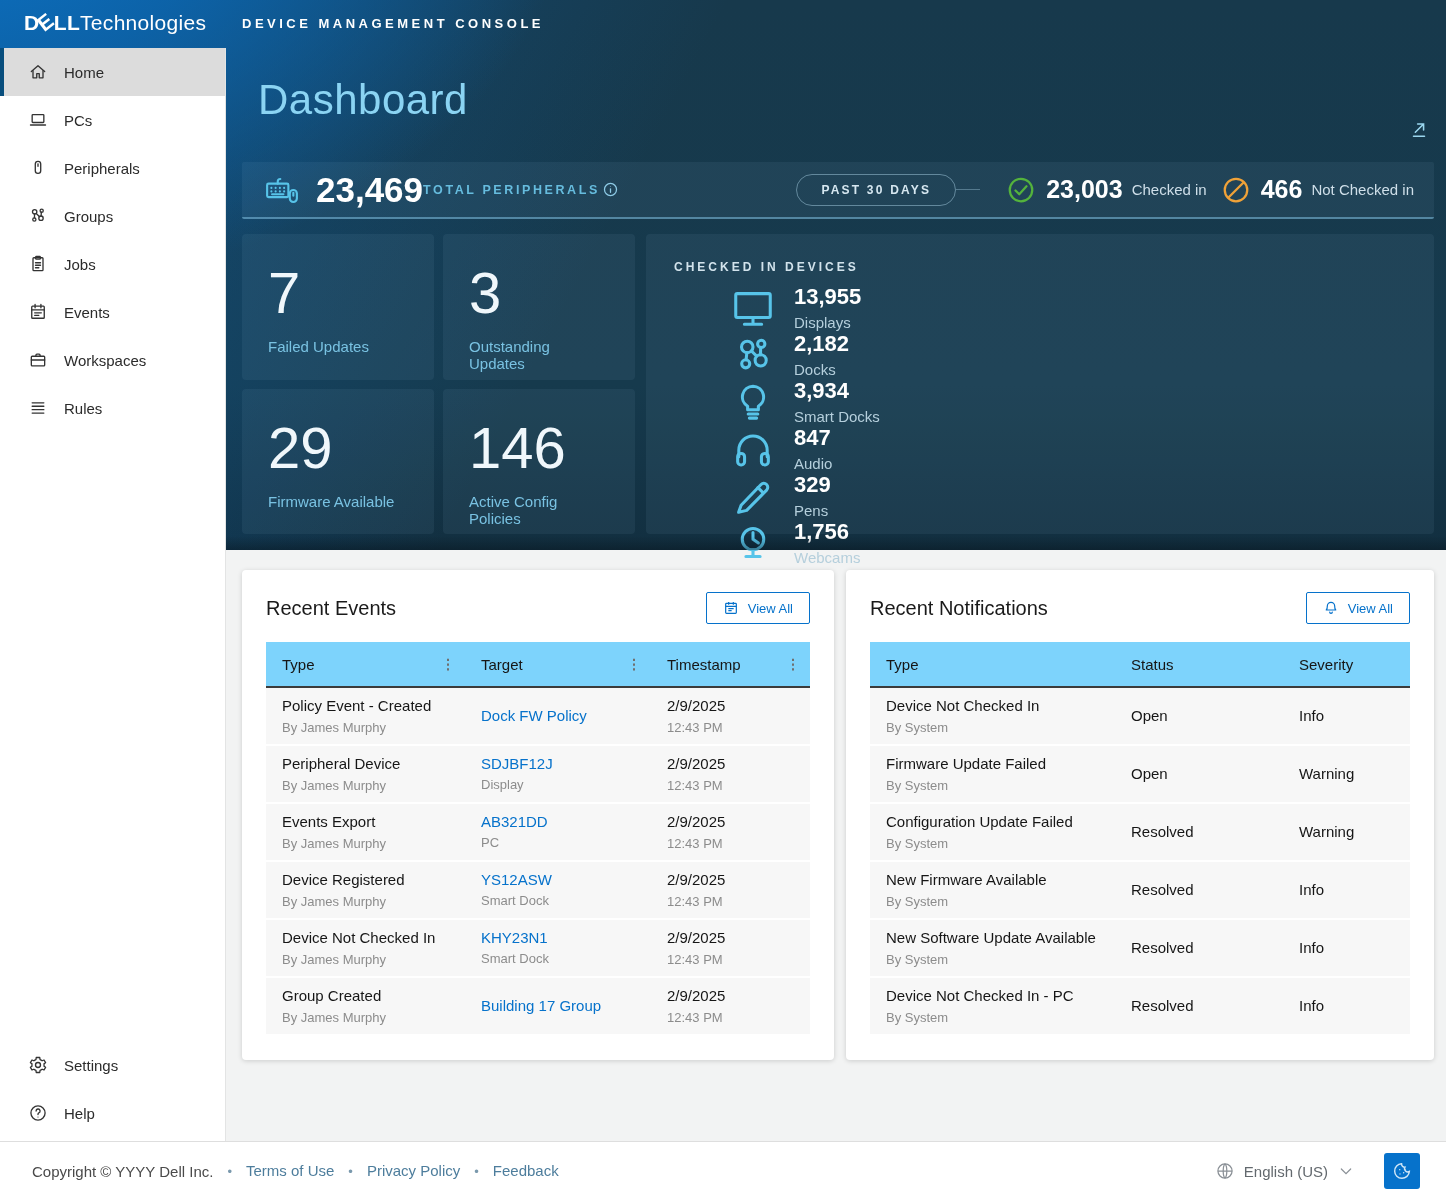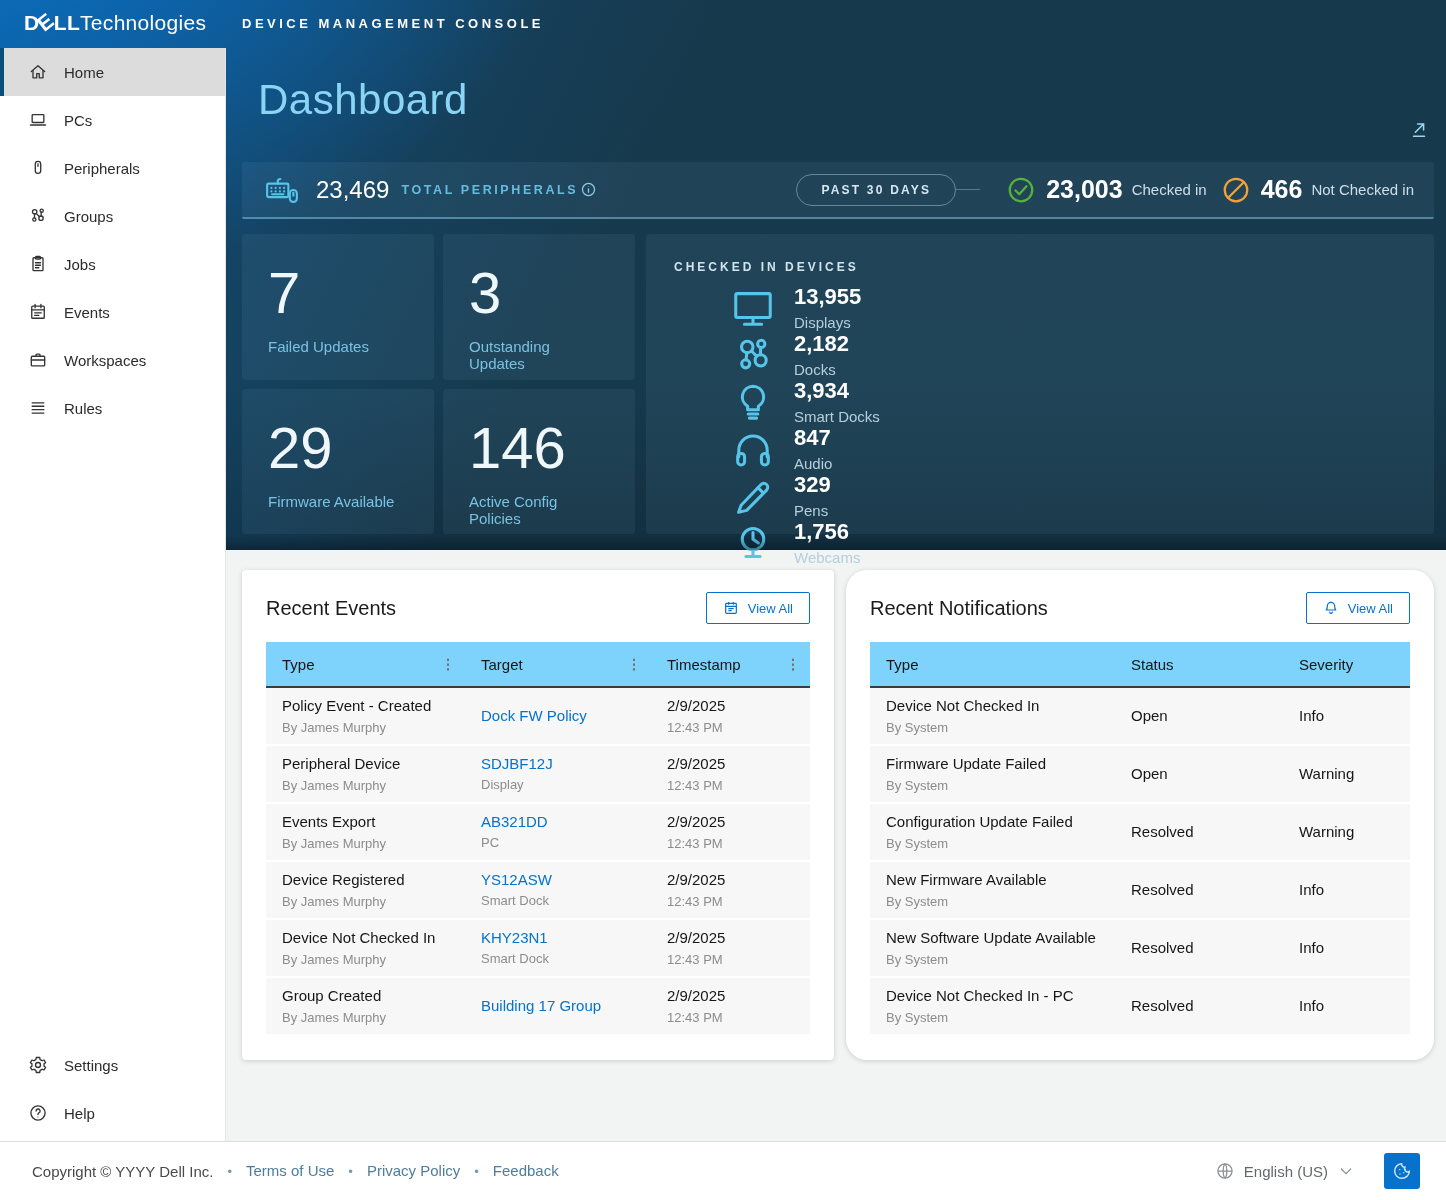--- a/index.html
+++ b/index.html
@@ -32,21 +32,21 @@
     color:#8bd4f3;letter-spacing:.5px;}
   .expand-btn{position:absolute;top:118px;right:16px;width:22px;height:22px;color:#9bd7ef;cursor:pointer;}
   .expand-btn svg{width:22px;height:22px;}
 
   
   .statsbar{position:absolute;top:162px;left:242px;width:1192px;height:57px;box-sizing:border-box;
     background:rgba(173,214,235,.07);border-bottom:2px solid rgba(125,190,222,.55);
     display:flex;align-items:center;padding:0 20px;border-radius:2px;}
   .kbd-icon{width:40px;height:34px;color:#57c4e9;margin-right:14px;}
   .kbd-icon svg{width:40px;height:34px;}
-  .total-val{font-size:24px;font-weight:400;color:#fff;margin-right:12px;}
+  .total-val{font-size:35px;font-weight:700;color:#fff;}
   .total-lab{font-size:12.5px;font-weight:700;letter-spacing:2.6px;color:#66bcde;}
   .info-ic{width:17px;height:17px;color:#8ecbe6;margin-left:2px;cursor:pointer;}
   .info-ic svg{width:17px;height:17px;}
   .stats-right{margin-left:auto;display:flex;align-items:center;}
   .pill{border:1px solid rgba(165,205,225,.5);border-radius:18px;padding:8px 24px;font-size:12px;
     letter-spacing:2.2px;color:#d6e7f0;font-weight:700;cursor:pointer;white-space:nowrap;}
   .connector{width:24px;height:1px;background:rgba(165,205,225,.4);margin:0 12px 0 0;}
   .st-ic{width:30px;height:30px;margin:0 10px 0 14px;}
   .st-ic svg{width:30px;height:30px;}
   .st-green{color:#54b33c;}
@@ -78,21 +78,21 @@
     font-size:15px;color:#2b2b2b;box-sizing:border-box;}
   .side-item.active{background:#dcdcdc;border-left:4px solid #084e7d;padding-left:24px;}
   .side-icon{width:20px;height:20px;color:#333;flex:none;}
   .side-icon svg{width:20px;height:20px;}
   .side-bottom{margin-top:auto;padding-bottom:4px;}
 
   
   .card{position:absolute;top:570px;background:#fff;border-radius:4px;box-sizing:border-box;
     box-shadow:0 1px 5px rgba(0,0,0,.16);padding:22px 24px;height:490px;}
   .card-events{left:242px;width:592px;}
-  .card-notifs{left:846px;width:588px;border-radius:21px;}
+  .card-notifs{left:846px;width:588px;}
   .card-head{display:flex;align-items:center;justify-content:space-between;margin-bottom:18px;}
   .card-head h2{margin:0;font-size:20px;font-weight:400;color:#1a1a1a;}
   .view-all{display:flex;align-items:center;gap:9px;border:1px solid #0672cb;background:#fff;color:#0672cb;
     font-size:13px;font-family:inherit;padding:7px 16px;border-radius:2px;cursor:pointer;}
   .view-all .vicon{width:16px;height:16px;}
   .view-all .vicon svg{width:16px;height:16px;}
   .thead{display:grid;background:#7dd3fc;border-bottom:2px solid #3b3b3b;height:44px;align-items:center;}
   .th{display:flex;align-items:center;justify-content:space-between;padding:0 10px 0 16px;
     font-size:15px;color:#161616;}
   .dots{color:#6f6f6f;font-weight:700;font-size:14px;cursor:pointer;letter-spacing:0;}

